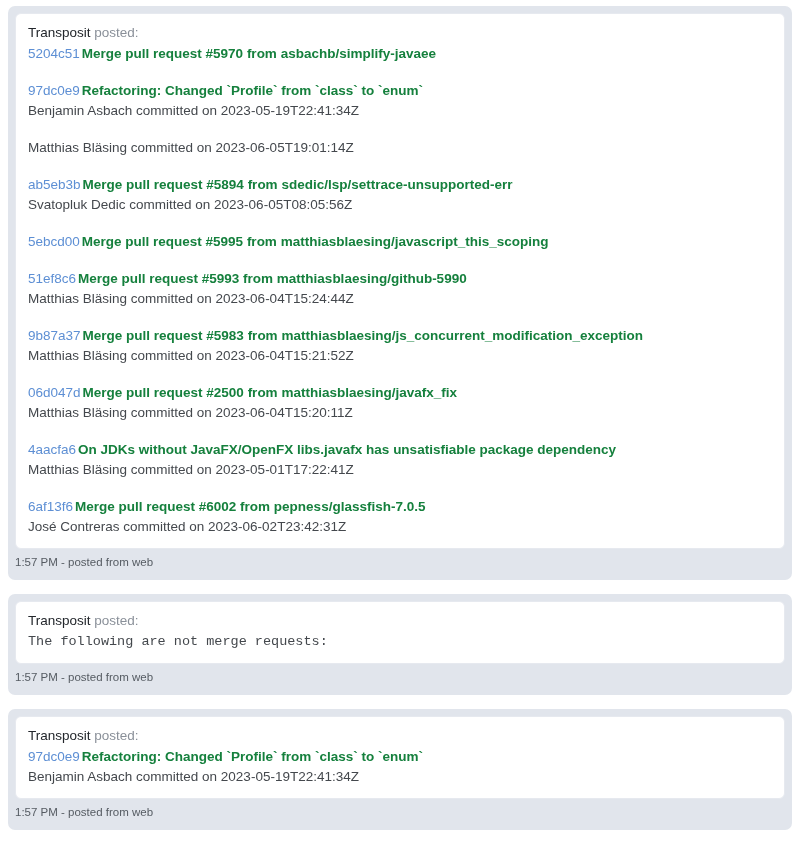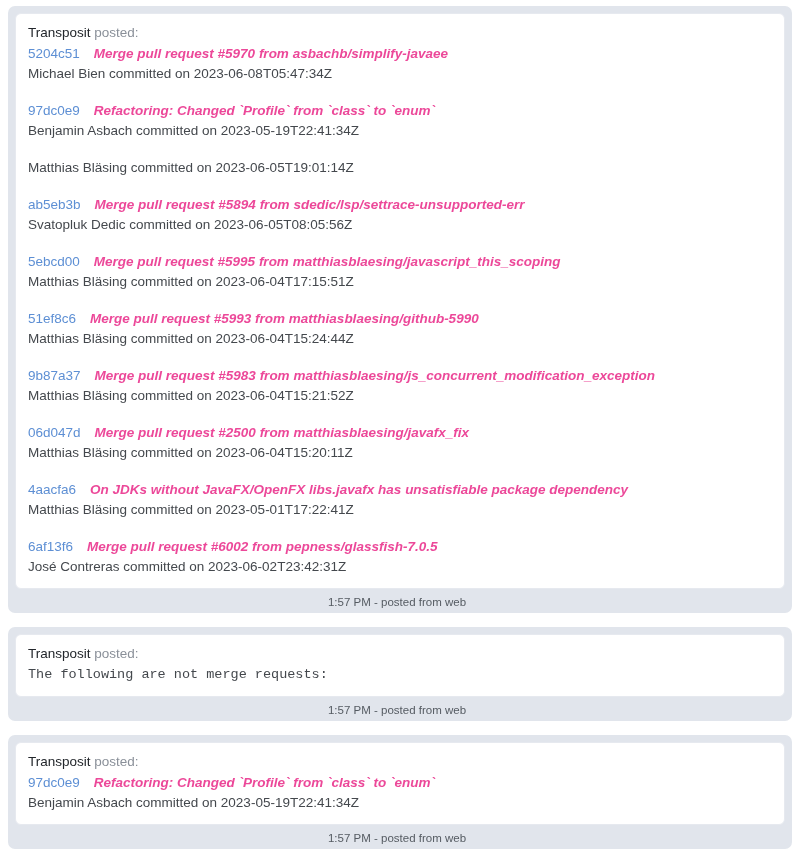--- a/index.html
+++ b/index.html
@@ -65,73 +65,70 @@
     font-size: 13.5px;
     line-height: 20px;
     white-space: nowrap;
     overflow: hidden;
   }
   .sha {
     color: #5d8fd4;
     font-weight: normal;
   }
   .subject {
-    color: #ec4899;
+    color: #15803d;
     font-weight: bold;
-    margin-left: 14px;
-    font-style: italic;
+    margin-left: 2px;
   }
   .commit-meta {
     font-size: 13.5px;
     line-height: 20px;
     color: #44484d;
     white-space: nowrap;
   }
 
   .plain-text {
     font-size: 13.5px;
     line-height: 20px;
     color: #44484d;
     font-family: Liberation Mono, monospace;
   }
 
   .message-footer {
-    text-align: center;
+    text-align: left;
     font-size: 11.5px;
     line-height: 22px;
     color: #555b62;
-    padding: 2px 6px 0 0;
+    padding: 2px 6px 7px 0;
   }
 </style>
 </head>
 <body>
 
 <div class="feed" id="feed">
     <div class="message">
       <div class="bubble">
         <div class="posted-line"><span class="who">Transposit</span> <span>posted:</span></div>
         <div class="commit-list">
           <div class="commit">
             <div class="commit-title"><span class="sha">5204c51</span><span class="subject">Merge pull request #5970 from asbachb/simplify-javaee</span></div>
-            <div class="commit-meta">Michael Bien committed on 2023-06-08T05:47:34Z</div>
           </div>
           <div class="commit">
             <div class="commit-title"><span class="sha">97dc0e9</span><span class="subject">Refactoring: Changed `Profile` from `class` to `enum`</span></div>
             <div class="commit-meta">Benjamin Asbach committed on 2023-05-19T22:41:34Z</div>
           </div>
           <div class="commit">
             <div class="commit-meta">Matthias Bläsing committed on 2023-06-05T19:01:14Z</div>
           </div>
           <div class="commit">
             <div class="commit-title"><span class="sha">ab5eb3b</span><span class="subject">Merge pull request #5894 from sdedic/lsp/settrace-unsupported-err</span></div>
             <div class="commit-meta">Svatopluk Dedic committed on 2023-06-05T08:05:56Z</div>
           </div>
           <div class="commit">
             <div class="commit-title"><span class="sha">5ebcd00</span><span class="subject">Merge pull request #5995 from matthiasblaesing/javascript_this_scoping</span></div>
-            <div class="commit-meta">Matthias Bläsing committed on 2023-06-04T17:15:51Z</div>
           </div>
           <div class="commit">
             <div class="commit-title"><span class="sha">51ef8c6</span><span class="subject">Merge pull request #5993 from matthiasblaesing/github-5990</span></div>
             <div class="commit-meta">Matthias Bläsing committed on 2023-06-04T15:24:44Z</div>
           </div>
           <div class="commit">
             <div class="commit-title"><span class="sha">9b87a37</span><span class="subject">Merge pull request #5983 from matthiasblaesing/js_concurrent_modification_exception</span></div>
             <div class="commit-meta">Matthias Bläsing committed on 2023-06-04T15:21:52Z</div>
           </div>
           <div class="commit">

